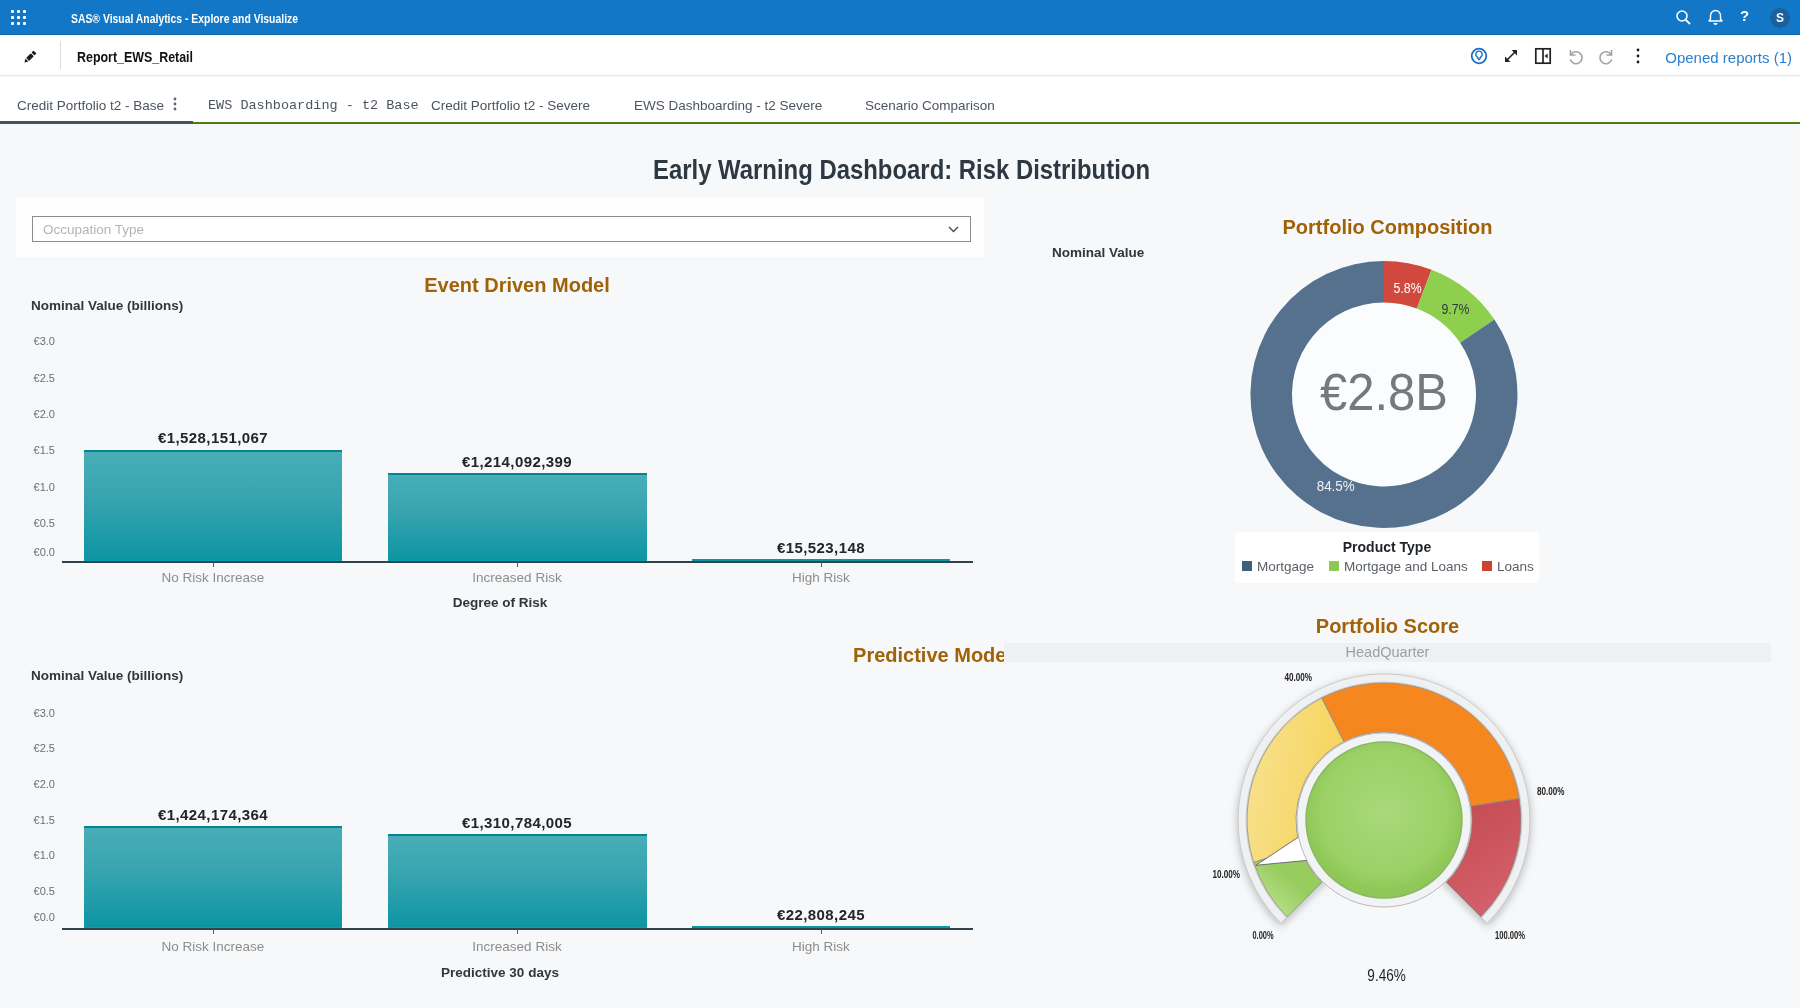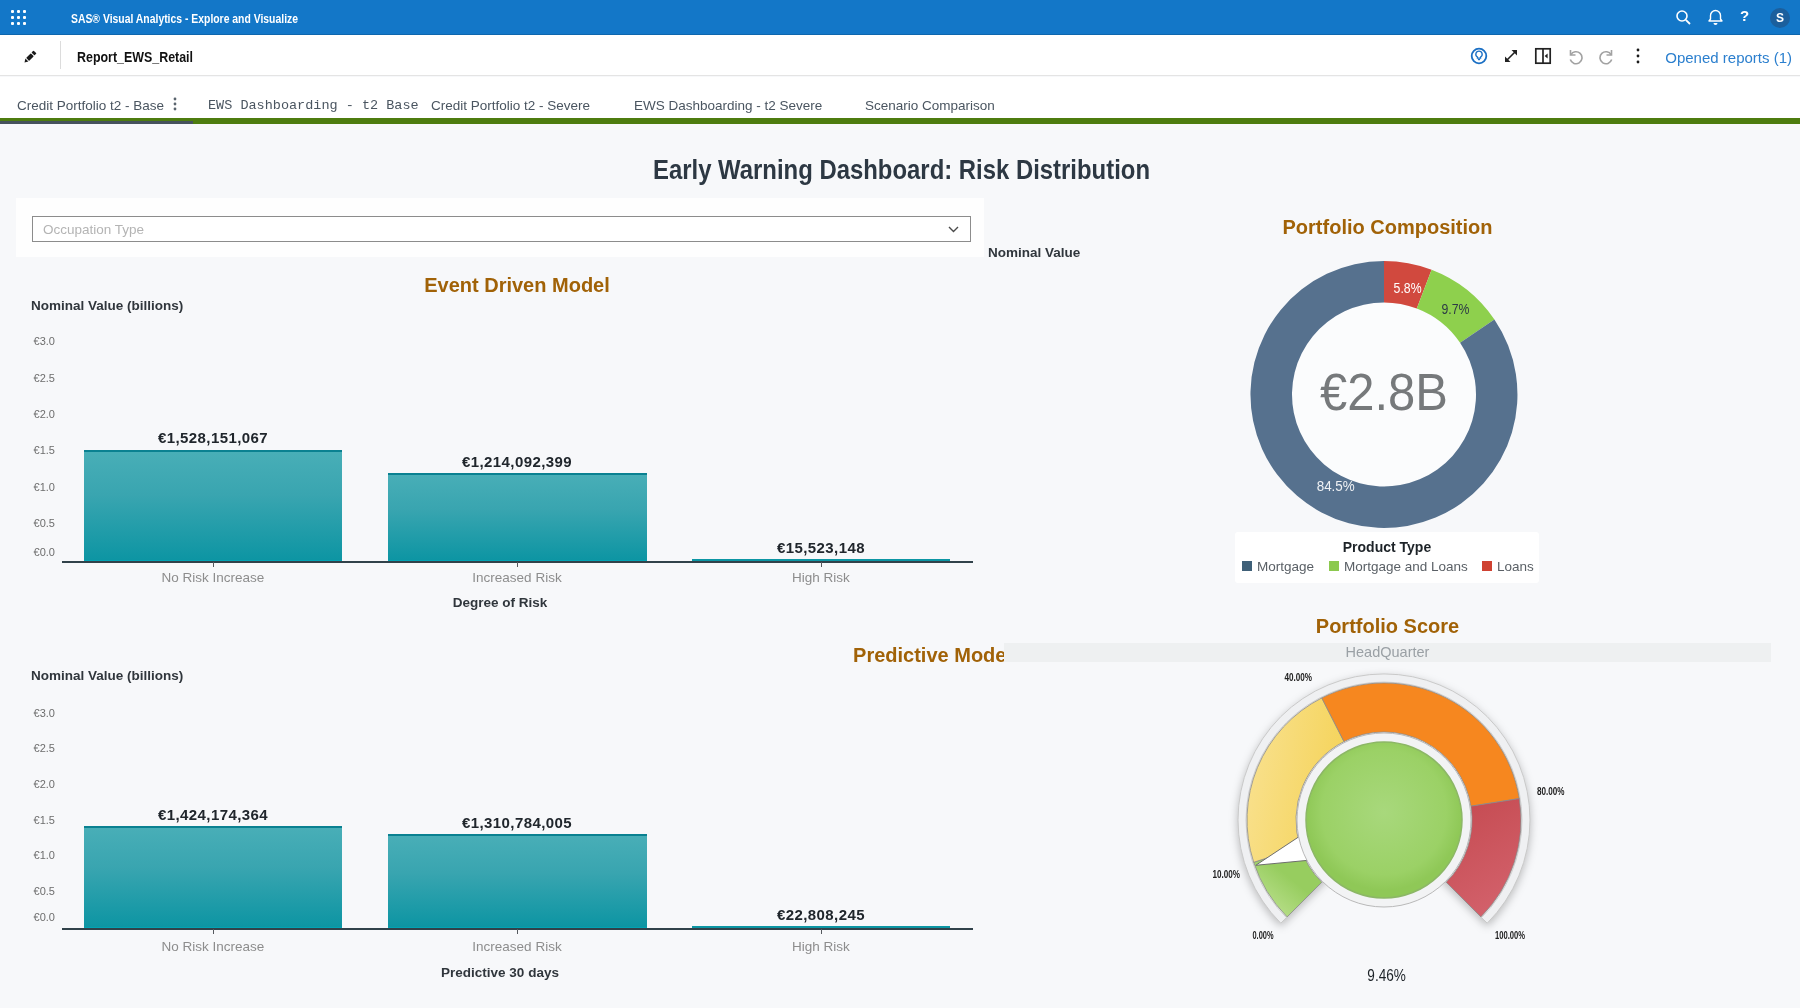--- a/index.html
+++ b/index.html
@@ -9,21 +9,21 @@
 
   
   #appbar { position:absolute; left:0; top:0; width:1800px; height:35px; background:#1377c8; border-bottom:1px solid #0e66ad; }
 
   
   #toolbar { position:absolute; left:0; top:35px; width:1800px; height:41px; background:#ffffff; border-bottom:1px solid #e4e4e4; }
   #toolbar .vsep { position:absolute; left:60px; top:6px; width:1px; height:28px; background:#dcdcdc; }
   #opened { position:absolute; right:8px; top:14px; color:#2b7fce; font-size:15px; }
 
   
-  #tabs { position:absolute; left:0; top:77px; width:1800px; height:47px; background:#ffffff; border-bottom:6px solid #4d7c0f; }
+  #tabs { position:absolute; left:0; top:77px; width:1800px; height:47px; background:#ffffff; border-bottom:2px solid #4d7c0f; }
   #tabs .tab { position:absolute; top:21px; font-size:13.5px; color:#4a5560; white-space:nowrap; }
   #tabs .active-line { position:absolute; left:0; top:44px; width:193px; height:3px; background:#46525c; }
 
   
   #content { position:absolute; left:0; top:124px; width:1800px; height:884px; background:#f7f8fa; }
   #filterpanel { position:absolute; left:16px; top:198px; width:968px; height:59px; background:#fefefe; }
   #dropdown { position:absolute; left:32px; top:216px; width:939px; height:26px; background:#fff; border:1px solid #8c8c8c; }
   #dropdown .ph { position:absolute; left:10px; top:5px; color:#b4b4b4; font-size:13.5px; }
 
   .charttitle { position:absolute; font-weight:bold; font-size:20px; color:#a16207; }
@@ -185,21 +185,21 @@
 <div class="axisline" style="left:62px;top:928px;width:911px;"></div>
 <div class="tick" style="left:213px;top:929px;"></div>
 <div class="tick" style="left:517px;top:929px;"></div>
 <div class="tick" style="left:821px;top:929px;"></div>
 <div class="xlab" style="left:113px;top:939px;">No Risk Increase</div>
 <div class="xlab" style="left:417px;top:939px;">Increased Risk</div>
 <div class="xlab" style="left:721px;top:939px;">High Risk</div>
 <div class="axistitle" style="left:0px;top:965px;width:1000px;text-align:center;">Predictive 30 days</div>
 
 <div class="charttitle" style="left:1004px;top:216px;width:767px;text-align:center;">Portfolio Composition</div>
-<div class="axistitle" style="left:960px;top:245px;padding-left:28px;">Nominal Value</div>
+<div class="axistitle" style="left:1024px;top:245px;padding-left:28px;">Nominal Value</div>
 <svg class="abs" style="left:1000px;top:130px;" width="800" height="478" viewBox="1000 130 800 478">
   <circle cx="1384" cy="394.5" r="92" fill="#fbfcfd"></circle>
   <path d="M1384.0 261.0 A133.5 133.5 0 0 1 1431.6 269.8 L1416.8 308.5 A92 92 0 0 0 1384.0 302.5 Z" fill="#d1493e"></path>
   <path d="M1431.6 269.8 A133.5 133.5 0 0 1 1494.4 319.5 L1460.1 342.8 A92 92 0 0 0 1416.8 308.5 Z" fill="#8ed04d"></path>
   <path d="M1494.4 319.5 A133.5 133.5 0 1 1 1384.0 261.0 L1384.0 302.5 A92 92 0 1 0 1460.1 342.8 Z" fill="#56718e"></path>
   <text x="1407.6" y="292.5" font-size="15" fill="#ffffff" text-anchor="middle" textLength="28" lengthAdjust="spacingAndGlyphs" font-family="Liberation Sans">5.8%</text>
   <text x="1455.4" y="313.5" font-size="15" fill="#2d3a45" text-anchor="middle" textLength="28" lengthAdjust="spacingAndGlyphs" font-family="Liberation Sans">9.7%</text>
   <text x="1335.7" y="490.5" font-size="15" fill="#eef1f4" text-anchor="middle" textLength="38" lengthAdjust="spacingAndGlyphs" font-family="Liberation Sans">84.5%</text>
   <text x="1384" y="410" font-size="51" fill="#76797b" text-anchor="middle" textLength="128" lengthAdjust="spacingAndGlyphs" font-family="Liberation Sans">€2.8B</text>
 </svg>

